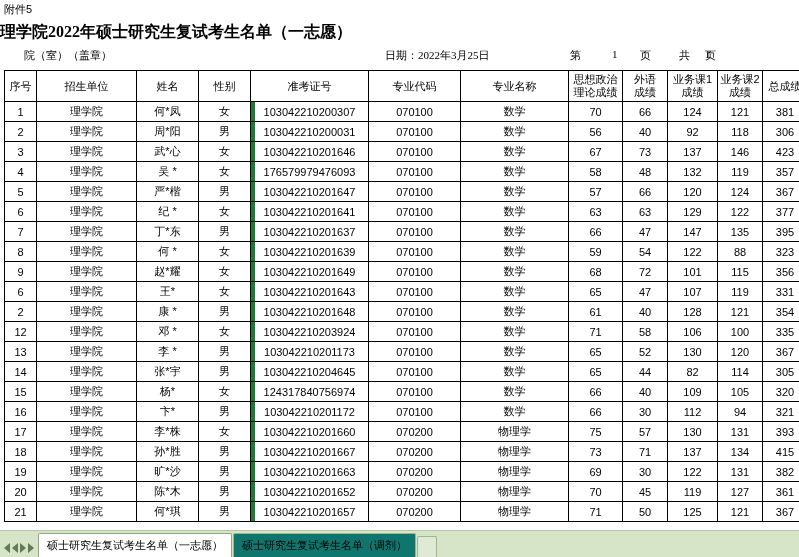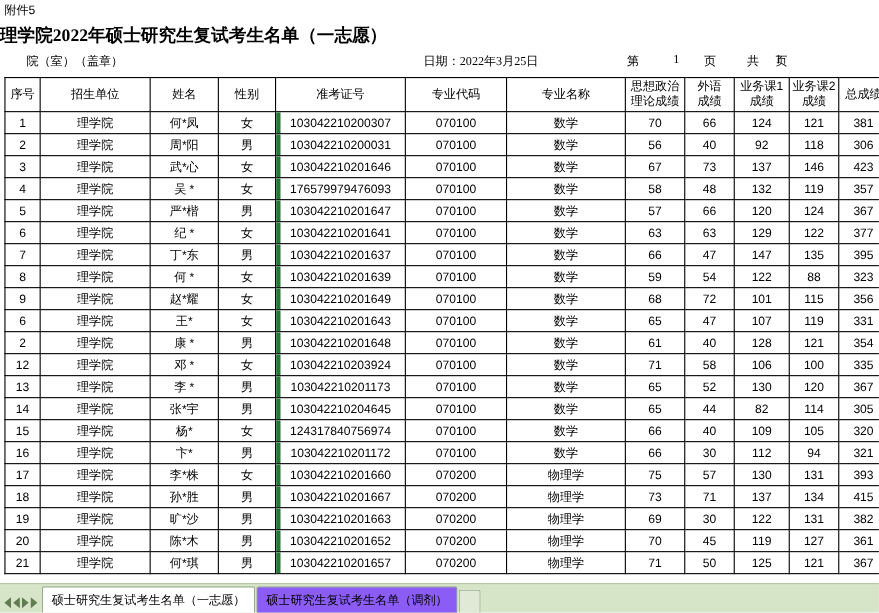--- a/index.html
+++ b/index.html
@@ -145,21 +145,21 @@
   .tri.left { border-right: 6px solid #3a5a2a; }
   .tri.right { border-left: 6px solid #3a5a2a; }
   .tri.first { border-right: 6px solid #3a5a2a; }
   .tri.last { border-left: 6px solid #3a5a2a; }
   .tab {
     font-size: 11px;
     padding: 4px 8px 4px 8px;
     border: 1px solid #9fb492;
     border-bottom: none;
     margin-right: 1px;
-    background: #8b5cf6;
+    background: #0f766e;
     border-radius: 2px 2px 0 0;
     white-space: nowrap;
   }
   .tab.active {
     background: #ffffff;
     font-weight: normal;
     border-color: #8fa782;
   }
   .tab.plus {
     padding: 4px 6px;

